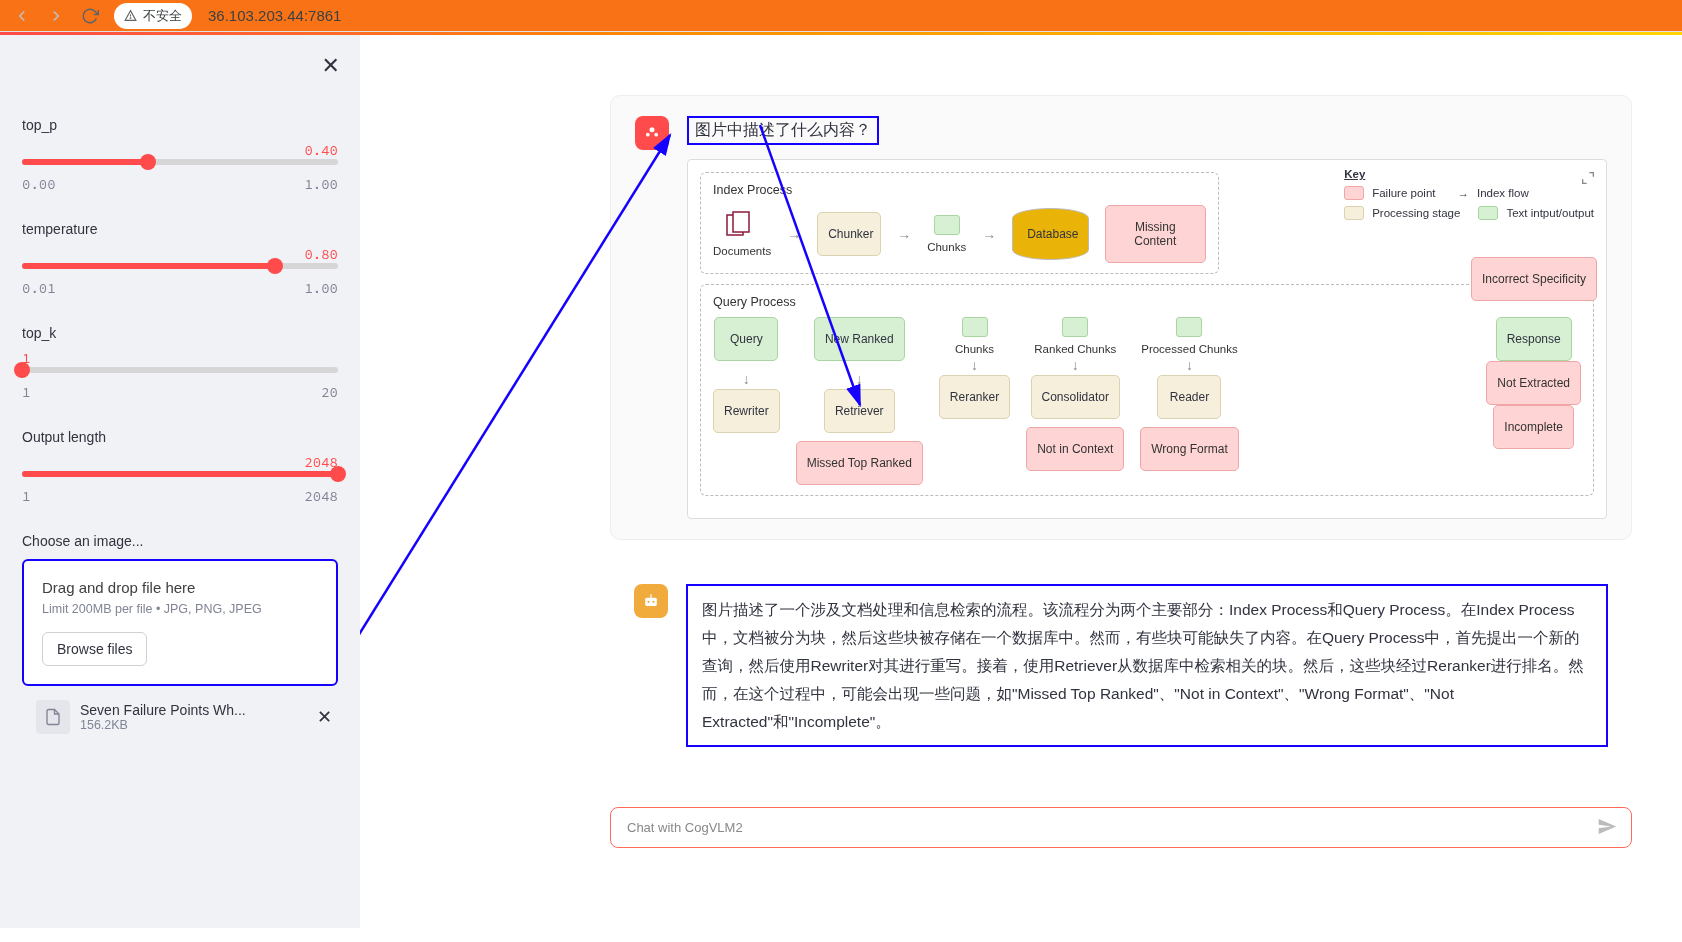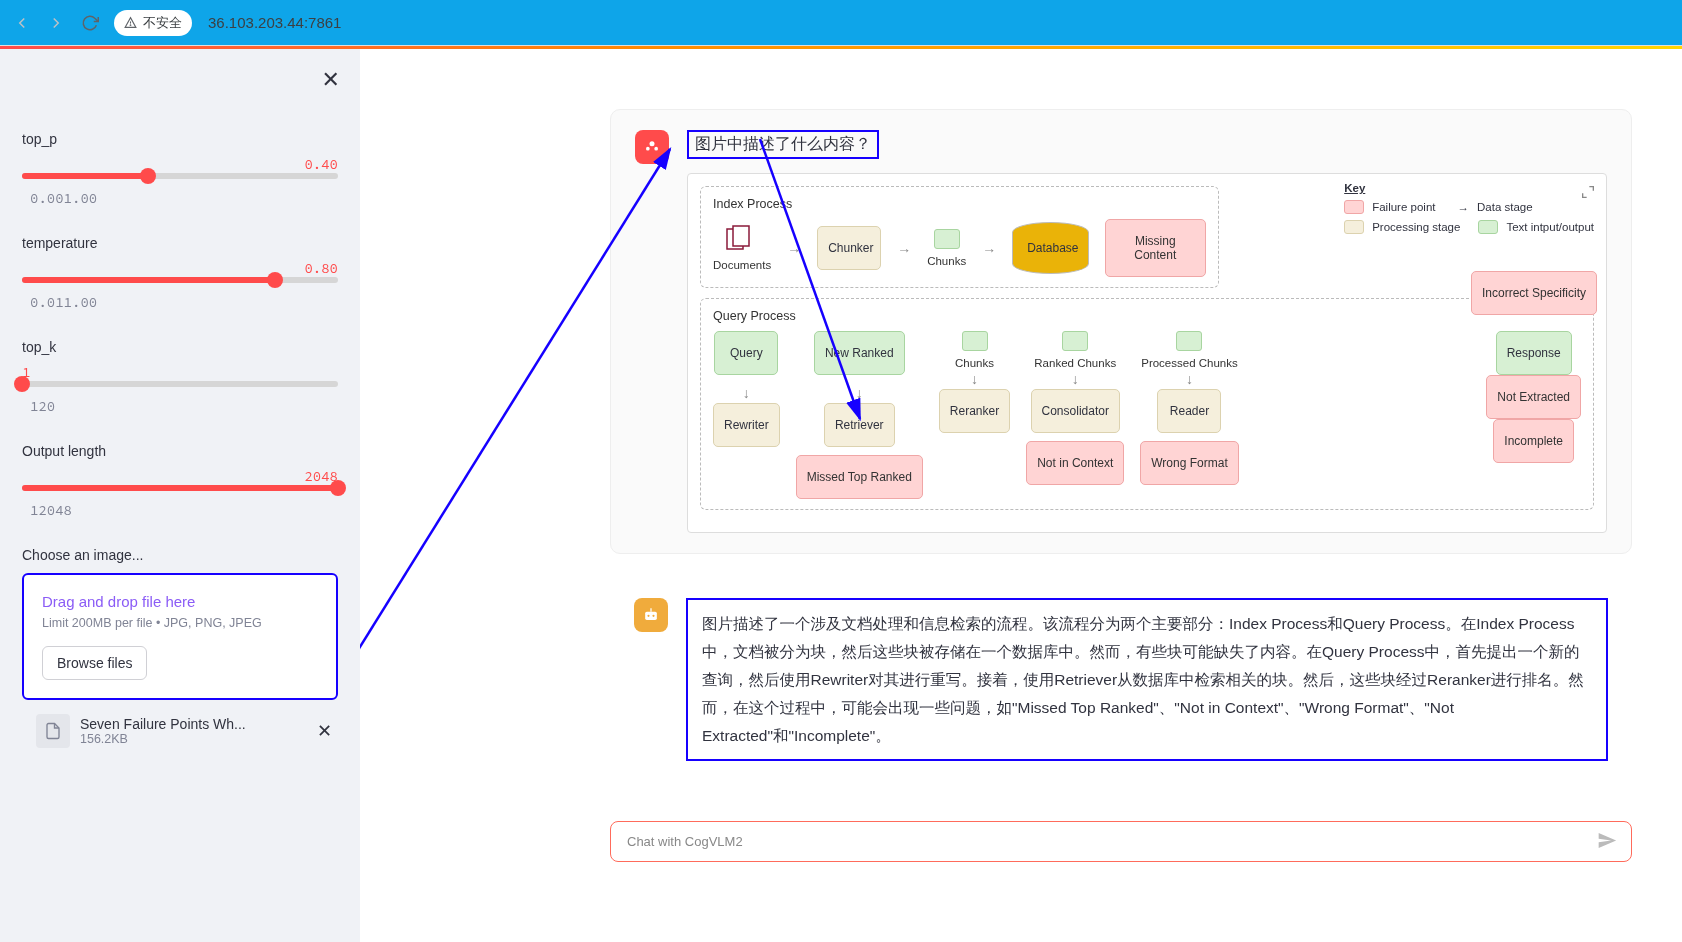--- a/index.html
+++ b/index.html
@@ -1,42 +1,42 @@
 <!DOCTYPE html>
 <html><head>
 <meta charset="utf-8">
 <style>
 * { margin: 0; padding: 0; box-sizing: border-box; }
 body { font-family: -apple-system, BlinkMacSystemFont, "Segoe UI", sans-serif; font-size: 14px; color: #31333F; background: #fff; }
 
 
-.browser-bar { height: 46px; background: #0ea5e9; display: flex; align-items: center; padding: 0 12px; gap: 14px; border-bottom: 1px solid #e0e0e0; }
+.browser-bar { height: 32px; background: #f97316; display: flex; align-items: center; padding: 0 12px; gap: 14px; border-bottom: 1px solid #e0e0e0; }
 .nav-btn { width: 20px; height: 20px; display: flex; align-items: center; justify-content: center; color: #5f6368; cursor: pointer; }
 .nav-btn.disabled { color: #bdc1c6; }
 .addr-security { background: #fff; border-radius: 14px; padding: 4px 10px; display: flex; align-items: center; gap: 6px; font-size: 13px; color: #3c4043; }
 .addr-url { font-size: 15px; color: #3c4043; margin-left: 2px; }
 .hr-gradient { height: 3px; background: linear-gradient(90deg, #ff4b4b 0%, #ff8c00 40%, #ffd500 100%); }
 
 .app { display: flex; min-height: calc(100vh - 49px); }
 
 
 .sidebar { width: 360px; background: #f0f2f6; padding: 22px; position: relative; }
 .close-x { position: absolute; top: 18px; right: 20px; font-size: 22px; color: #31333F; cursor: pointer; }
 .side-section { margin-top: 60px; }
 .ctl-label { font-size: 14px; color: #31333F; margin-bottom: 8px; margin-top: 28px; }
 .slider-val { text-align: right; color: #ff4b4b; font-weight: 400; font-family: "Source Code Pro", monospace; font-size: 14px; }
 .slider-val.left { text-align: left; }
 .slider-track { position: relative; height: 6px; background: #d6d6d6; border-radius: 4px; }
 .slider-fill { position: absolute; left: 0; top: 0; bottom: 0; background: #ff4b4b; border-radius: 4px; }
 .slider-thumb { position: absolute; top: 50%; width: 16px; height: 16px; border-radius: 50%; background: #ff4b4b; transform: translate(-50%, -50%); }
-.slider-bounds { display: flex; font-family: "Source Code Pro", monospace; font-size: 14px; color: #808495; margin-top: 10px; margin-left: 8px; }
+.slider-bounds { display: flex; justify-content: space-between; font-family: "Source Code Pro", monospace; font-size: 14px; color: #808495; margin-top: 10px; }
 
 .file-label { margin-top: 28px; }
 .upload-box { background: #fff; border: 2px solid #1600ff; border-radius: 6px; padding: 18px; margin-top: 10px; }
-.upload-title { font-size: 15px; color: #8b5cf6; }
+.upload-title { font-size: 15px; color: #404040; }
 .upload-hint { font-size: 12.5px; color: #808495; margin-top: 6px; }
 .browse-btn { margin-top: 16px; background: #fff; border: 1px solid #d0d0d5; border-radius: 6px; padding: 8px 14px; font-size: 14px; color: #31333F; cursor: pointer; }
 .uploaded-file { display: flex; align-items: center; gap: 10px; padding: 14px 6px 0 14px; }
 .file-ic { width: 34px; height: 34px; background: #e4e6eb; border-radius: 4px; display: flex; align-items: center; justify-content: center; }
 .file-meta { flex: 1; min-width: 0; }
 .file-name { font-size: 14px; color: #31333F; white-space: nowrap; overflow: hidden; text-overflow: ellipsis; }
 .file-size { font-size: 12.5px; color: #808495; }
 .file-x { font-size: 18px; color: #31333F; cursor: pointer; }
 
 
@@ -209,21 +209,21 @@
                 <path d="M4 14v6h6M20 10V4h-6"></path>
               </svg>
           </span>
 
           <div class="key-panel">
             <b>Key</b>
             <div class="key-row">
                 <span class="key-sq" style="background:#ffd4d4;border:1px solid #f0a6a6"></span>
                 <span>Failure point</span>
                 <span style="margin-left:14px">→</span>
-                <span>Data stage</span>
+                <span>Index flow</span>
               </div>
             <div class="key-row">
                 <span class="key-sq" style="background:#f5efdc;border:1px solid #dcd2af"></span>
                 <span>Processing stage</span>
                 <span class="key-sq" style="background:#d7f0d3;border:1px solid #a8d5a0;margin-left:10px"></span>
                 <span>Text intput/output</span>
               </div>
           </div>
 
           <div class="dashed-box" style="width:58%">

